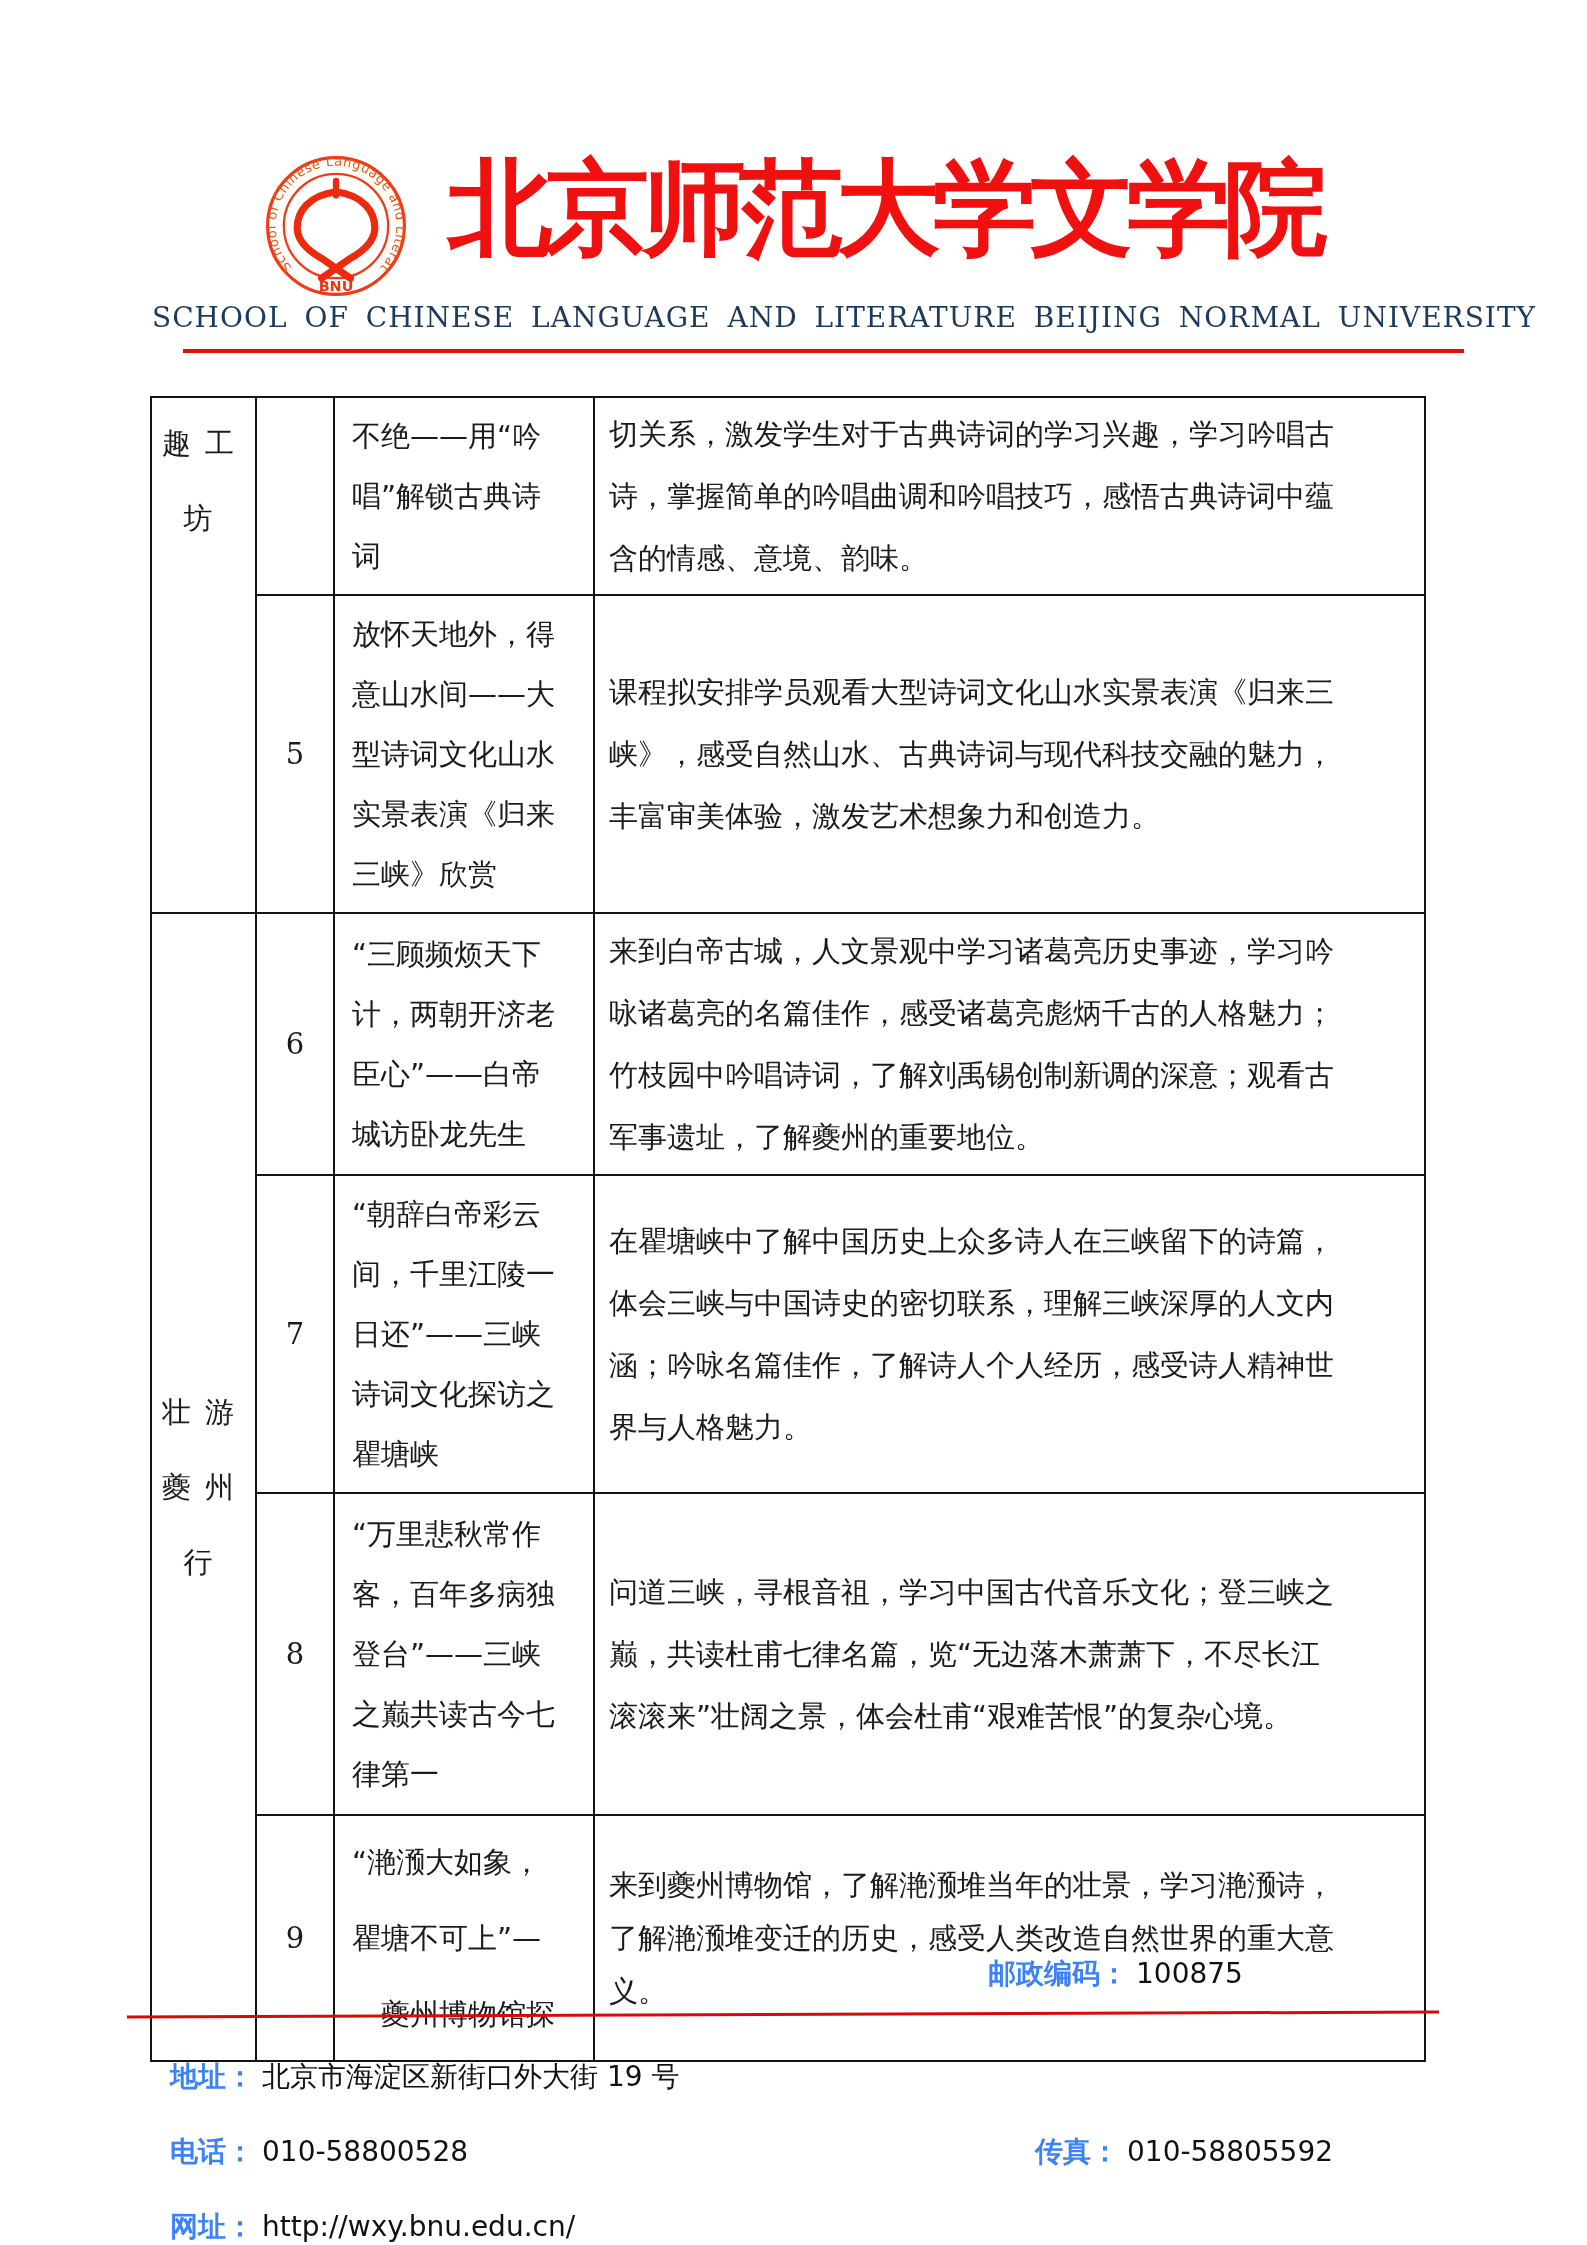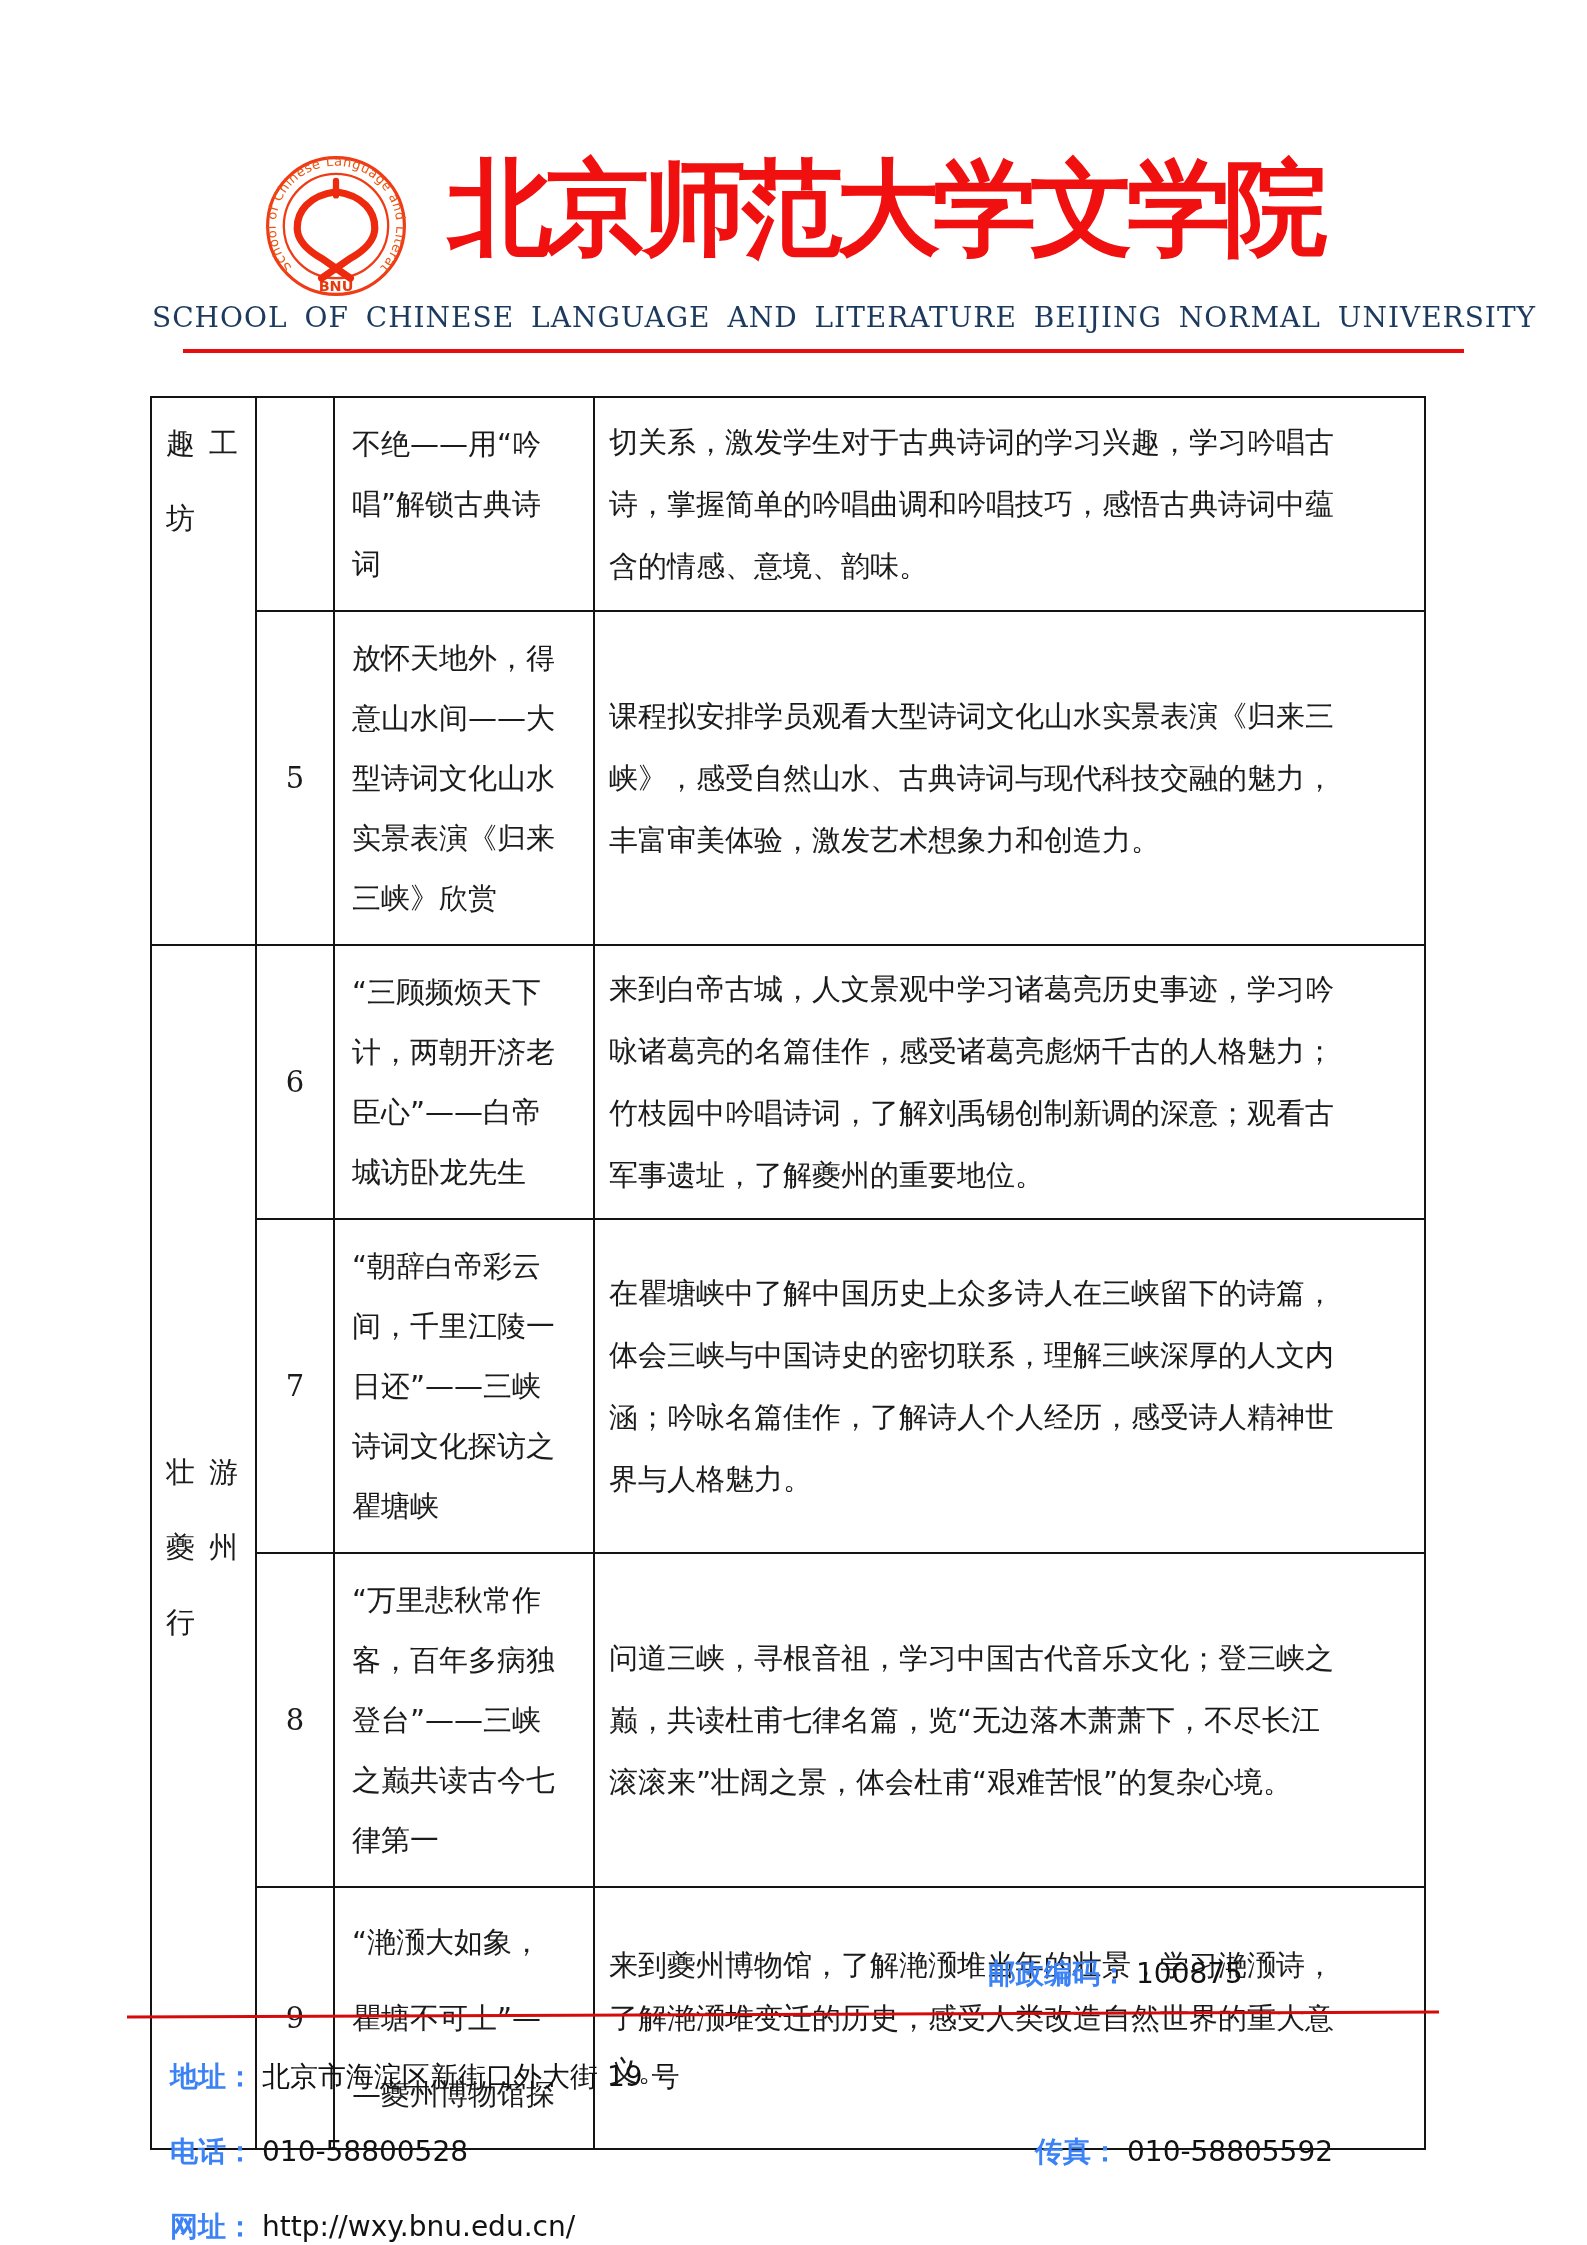--- a/index.html
+++ b/index.html
@@ -29,32 +29,32 @@
     border-collapse:collapse;table-layout:fixed;
   }
   #program-table td{
     border:2px solid #141414;overflow:hidden;
     font-size:29px;color:#1b1b1b;
   }
   col.c-cat{width:105px;} col.c-num{width:78px;} col.c-title{width:260px;} col.c-desc{width:831px;}
   tr.h0{height:190px;} tr.h1{height:304px;} tr.h2{height:262px;}
   tr.h3{height:318px;} tr.h4{height:322px;} tr.h5{height:163px;}
   td.cat{
-    text-align:left;white-space:pre-line;font-size:31px;
-    letter-spacing:14px;padding-left:14px;line-height:75px;
+    text-align:center;white-space:pre-line;font-size:31px;
+    letter-spacing:14px;padding-left:4px;line-height:75px;
   }
   td.cat.top{vertical-align:top;padding-top:8px;}
   td.cat.mid{vertical-align:middle;}
   td.num{
     text-align:center;vertical-align:middle;
     font-family:"DejaVu Serif","Liberation Serif",serif;font-size:32px;
   }
   td.title{
     vertical-align:middle;white-space:pre-line;text-align:left;
-    padding:16px 17px;line-height:60px;
+    padding:8px 17px;line-height:60px;
   }
   td.desc{
     vertical-align:middle;white-space:pre-line;text-align:left;
     padding:0 14px;line-height:62px;
   }
   tr.h5 td.title{line-height:76px;}
   tr.h5 td.desc{line-height:53px;}
   
   #footer-rule{
     position:absolute;left:127px;top:2013px;width:1312px;height:3px;

